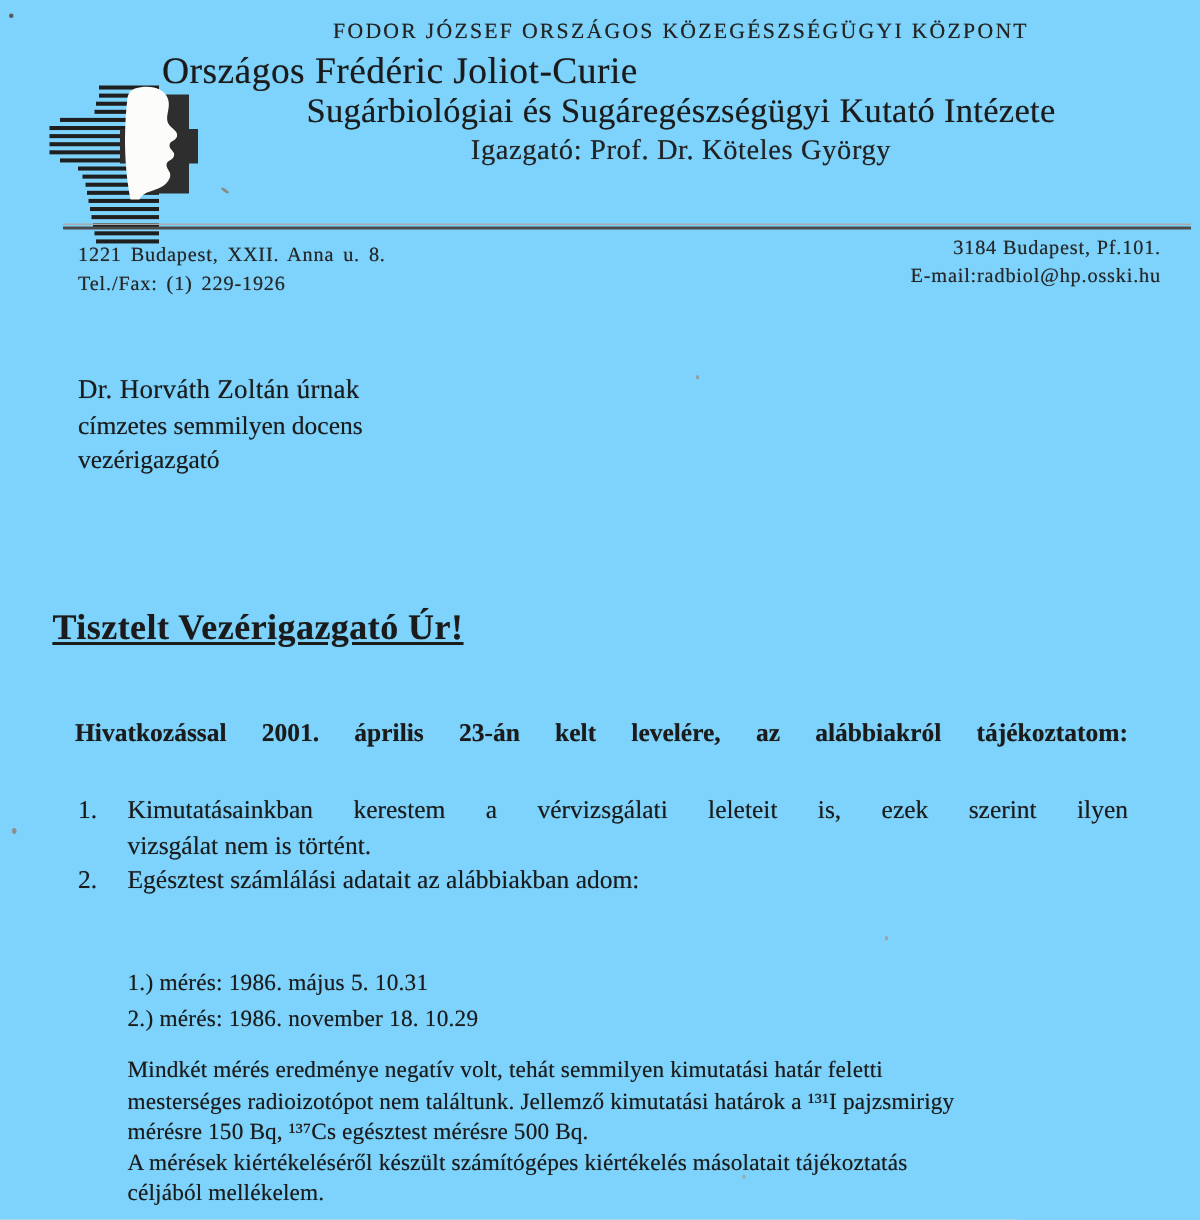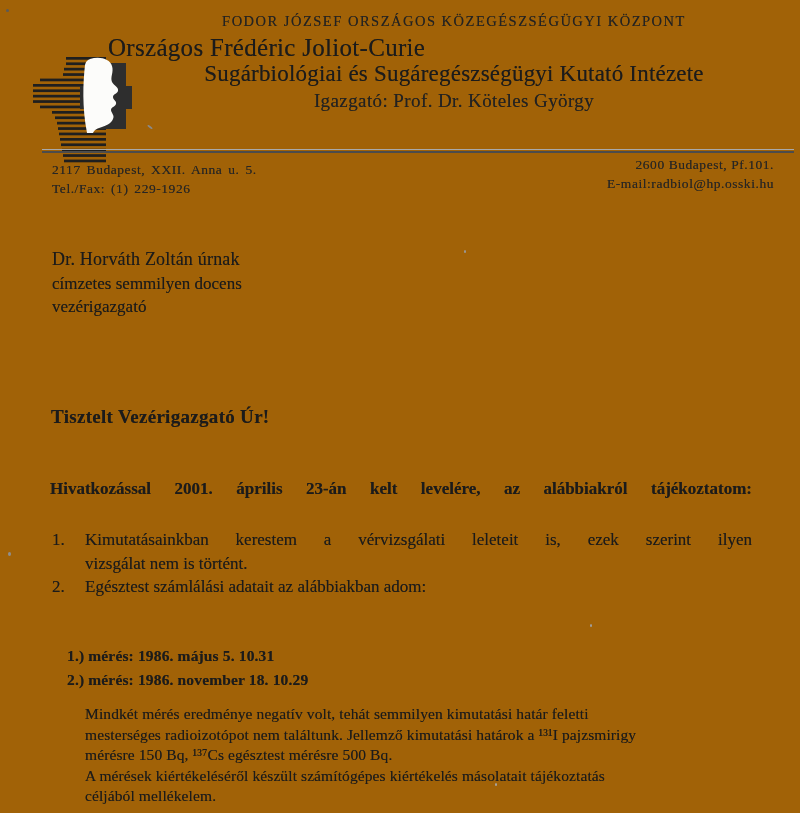--- a/index.html
+++ b/index.html
@@ -1,46 +1,46 @@
 <!DOCTYPE html>
 <html><head>
 <meta charset="utf-8">
 <style>
   html,body{margin:0;padding:0;background:#d9d9d9;}
   .page{
     position:relative;width:800px;height:813px;margin:0 auto;
-    background:#a16207;overflow:hidden;
+    background:#7dd3fc;overflow:hidden;
     font-family:"Liberation Serif", serif;color:#1b1b1b;
     text-shadow:0 0 .45px rgba(25,25,25,.55);
   }
   .abs{position:absolute;}
   
   .header-org{top:13px;left:108px;width:692px;text-align:center;font-size:14.5px;letter-spacing:1.5px;color:#232323;white-space:nowrap;}
   .header-inst1{top:34px;left:108px;width:692px;text-align:left;font-size:25px;letter-spacing:.3px;}
   .header-inst2{top:61px;left:108px;width:692px;text-align:center;font-size:23px;letter-spacing:.2px;}
   .header-dir{top:90px;left:108px;width:692px;text-align:center;font-size:19px;letter-spacing:.4px;color:#222;}
   .logo{top:55px;left:30px;width:150px;height:112px;}
   
   .rule-light{top:149px;left:42px;right:6px;height:1px;background:#a9a9a9;}
   .rule-dark{top:151px;left:42px;right:6px;height:2px;background:#4c4c4c;}
   
   .contact-left{top:160px;left:52px;font-size:13.5px;line-height:19px;letter-spacing:.55px;word-spacing:2px;color:#262626;}
   .contact-right{top:155px;right:26px;text-align:right;font-size:13.5px;line-height:19px;letter-spacing:.55px;color:#262626;}
   
   .recipient{top:248px;left:52px;font-size:17px;line-height:23.5px;}
   .recipient .name{font-weight:normal;font-size:18px;letter-spacing:.2px;}
   
-  .salutation{top:406px;left:51px;font-size:19px;font-weight:bold;letter-spacing:.3px;}
+  .salutation{top:406px;left:35px;font-size:24px;font-weight:bold;letter-spacing:.3px;text-decoration:underline;}
   
   .intro{top:479px;left:50px;width:702px;font-size:17px;text-align:justify;text-align-last:justify;font-weight:bold;}
   .list{top:528px;left:50px;width:702px;font-size:17px;line-height:23.5px;}
   .list-row{position:relative;padding-left:35px;}
   .list-num{position:absolute;left:2px;top:0;}
   .just{text-align:justify;text-align-last:justify;}
-  .meas{top:644px;left:67px;font-size:15.5px;line-height:23.5px;letter-spacing:.15px;font-weight:bold;}
+  .meas{top:644px;left:85px;font-size:15.5px;line-height:23.5px;letter-spacing:.15px;}
   .closing{top:704px;left:85px;width:632px;font-size:15.5px;line-height:20.6px;letter-spacing:.1px;}
   
   .speck{position:absolute;background:#5a5a5a;border-radius:50%;}
   .sp1{left:6px;top:9px;width:3px;height:3px;}
   .sp2{left:147px;top:126px;width:6px;height:2px;transform:rotate(35deg);background:#8a8a8a;}
   .sp3{left:464px;top:250px;width:2px;height:3px;background:#9a9a9a;}
   .sp4{left:8px;top:552px;width:3px;height:4px;background:#8f8f8f;}
   .sp5{left:590px;top:624px;width:2px;height:3px;background:#a0a0a0;}
   .sp6{left:495px;top:783px;width:2px;height:3px;background:#a5a5a5;}
 </style>
@@ -81,25 +81,25 @@
       <rect x="64" y="8" width="32" height="66"></rect>
       <rect x="50" y="31" width="52" height="23"></rect>
     </g>
     <path fill="#fcfcfa" d="M60,4 C70,1 80,4 82,11 C84,17 80,22 82,27 C84,31 89,32 88,36 C87,39 83,39 83,42 C83,45 87,46 86,49 C85,52 81,52 81,55 C81,58 85,60 83,64 C81,69 75,71 72,72 C68,73 64,75 63,78 L57,78 C52,52 53,28 55,10 C56,6 58,5 60,4 Z"></path>
   </svg>
 
   <div class="abs rule-light"></div>
   <div class="abs rule-dark"></div>
 
   <div class="abs contact-left">
-    <div>2117 Budapest, XXII. Anna u. 5.</div>
+    <div>1221 Budapest, XXII. Anna u. 8.</div>
     <div>Tel./Fax: (1) 229-1926</div>
   </div>
   <div class="abs contact-right">
-    <div>2600 Budapest, Pf.101.</div>
+    <div>3184 Budapest, Pf.101.</div>
     <div>E-mail:radbiol@hp.osski.hu</div>
   </div>
 
   <div class="abs recipient">
     <div class="name">Dr. Horváth Zoltán úrnak</div>
     <div>címzetes semmilyen docens</div>
     <div>vezérigazgató</div>
   </div>
 
   <div class="abs salutation">Tisztelt Vezérigazgató Úr!</div>

